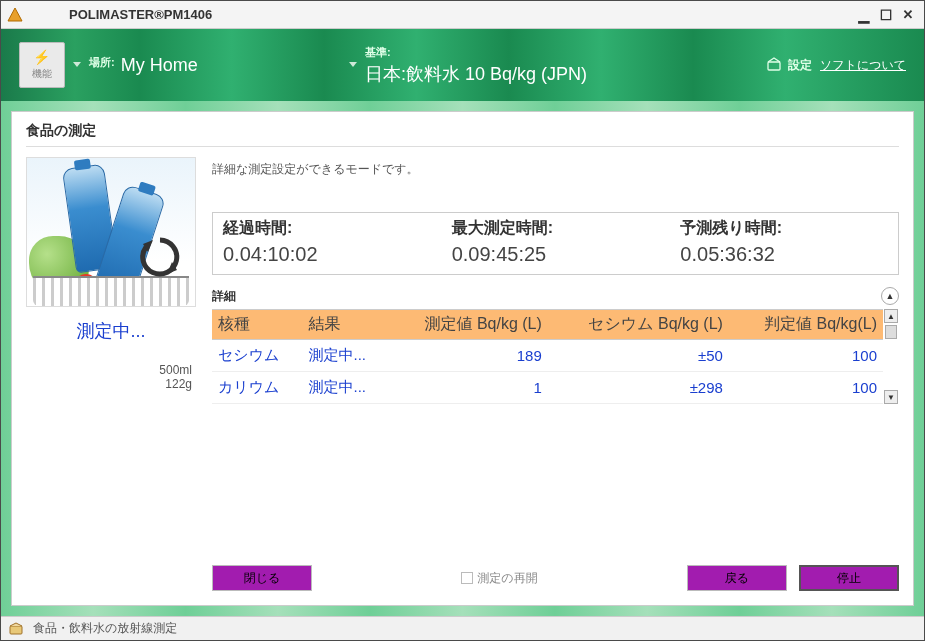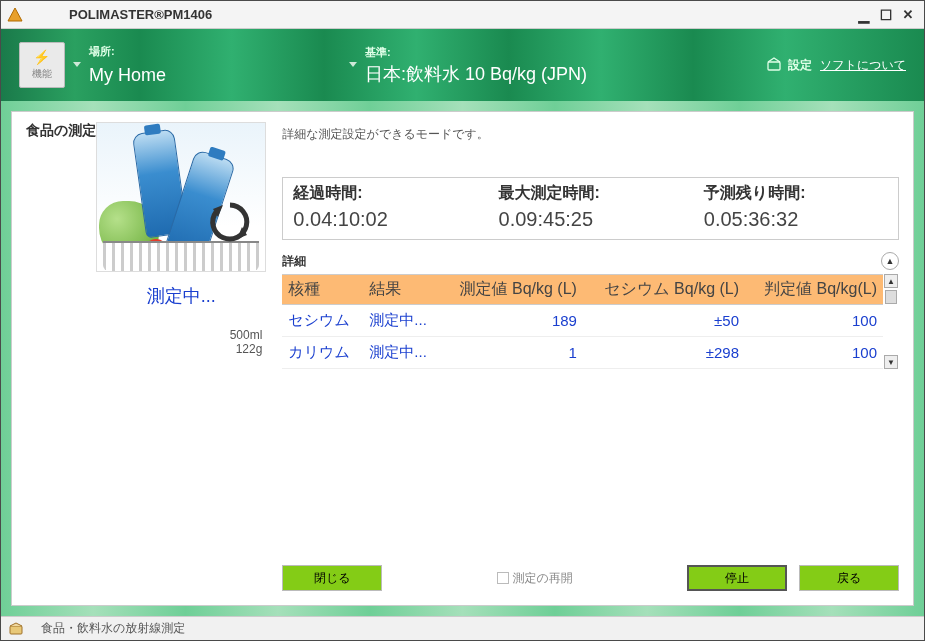--- a/index.html
+++ b/index.html
@@ -18,34 +18,34 @@
     background: linear-gradient(to right,
       #1a7a4a 0%, #2aa060 8%, #1a8a50 15%, #30b070 25%, #1a8a50 35%,
       #30b070 45%, #1a8a50 55%, #30b070 65%, #1a8a50 75%, #30b070 85%, #1a8a50 100%);
     display: flex; align-items: center; padding: 0 18px; position: relative;
   }
   .green-label { font-size: 11px; color: #e0ffe8; font-weight: bold; }
   .green-value { font-size: 18px; color: #fff; }
   .func-btn { width: 46px; height: 46px; background: #eaeaea; border: 1px solid #bbb; border-radius: 2px; display: flex; flex-direction: column; align-items: center; justify-content: center; font-size: 10px; color: #888; margin-right: 8px; }
   .func-btn .bolt { font-size: 14px; color: #bbb; margin-bottom: 2px; }
   .dropdown-ind { width:0; height:0; border-left: 4px solid transparent; border-right: 4px solid transparent; border-top: 5px solid #cfe8d8; display:inline-block; margin: 0 8px 2px 0; }
-  .location-group { display:flex; flex-direction:column; gap:6px; margin-right: 40px; min-width: 220px;}
+  .location-group { display:flex; flex-direction:row; gap:6px; margin-right: 40px; min-width: 220px;}
   .standard-group { display:flex; flex-direction:column; gap:2px; min-width: 280px;}
   .green-right { margin-left: auto; display:flex; align-items:center; gap: 8px; }
   .settings-group { display:flex; align-items:center; gap:6px; color:#e0ffe8; font-weight:bold; font-size:12px;}
   .gear-ico { width:16px; height:16px; display:inline-block; }
   .about-link { color: #fff; text-decoration: underline; font-size: 12px; }
 
   .work-area {
     flex: 1; padding: 10px; display:flex; flex-direction:column;
     background: linear-gradient(to right,
       #6fcf97 0%, #a5e0ba 10%, #6fcf97 20%, #a5e0ba 30%, #6fcf97 40%,
       #a5e0ba 50%, #6fcf97 60%, #a5e0ba 70%, #6fcf97 80%, #a5e0ba 90%, #6fcf97 100%);
   }
-  .panel { background:#fff; flex:1; border:1px solid #ccc; padding: 10px 14px 14px 14px; display:flex; flex-direction:row; }
+  .panel { background:#fff; flex:1; border:1px solid #ccc; padding: 10px 14px 14px 14px; display:flex; flex-direction:column; }
   .panel-title { font-size: 14px; font-weight: bold; color:#333; margin-bottom: 6px; }
   .hr { border:0; border-top:1px solid #ddd; margin: 0 0 10px 0; }
 
   .content { display:flex; gap: 16px; flex:1; }
   .left-col { width: 170px; display:flex; flex-direction:column; align-items:center; }
   .sample-img { width: 170px; height: 150px; border:1px solid #ddd; position:relative; overflow:hidden; background: linear-gradient(to bottom, #eaf4fb 0%, #ffffff 70%); }
   .bottle { position:absolute; width:42px; height:105px; border-radius: 10px 10px 6px 6px; background: linear-gradient(to bottom, #bcdcf2 0%, #3a8dcf 40%, #1f6bb0 100%); border:1px solid #2a6aa6; }
   .bottle.b1 { left: 42px; top: 8px; transform: rotate(-8deg); }
   .bottle.b2 { left: 82px; top: 30px; transform: rotate(18deg); }
   .cap { position:absolute; top:-8px; left:50%; transform:translateX(-50%); width:16px; height:10px; background:#2f7cc0; border-radius:2px; }
@@ -74,27 +74,27 @@
   .detail-table { width:100%; border-collapse: collapse; margin-top:4px;}
   .detail-table th { text-align:left; font-size:16px; font-weight:normal; color:#444; padding: 4px 6px; border-top:1px solid #ccc; border-bottom:1px solid #ccc; background:#fdba74;}
   .detail-table th.num, .detail-table td.num { text-align:right; }
   .detail-table td { padding: 6px 6px; font-size:15px; color:#1a3fcf; border-bottom: 1px solid #eee;}
   .detail-scroll { width: 16px; display:flex; flex-direction:column; align-items:center; margin-top: 4px;}
   .scroll-arrow { width:14px; height:14px; border:1px solid #aaa; background:#eee; display:flex; align-items:center; justify-content:center; font-size:8px; color:#333; }
   .scroll-thumb { width:12px; height:14px; background:#ddd; border:1px solid #aaa; margin-top:2px; }
   .scroll-track { flex:1; width:14px; }
 
   .footer-btns { margin-top:auto; display:flex; align-items:center; gap: 12px; padding-top: 14px;}
-  .btn { min-width: 100px; height: 26px; border:1px solid #bbb; background:#84cc16; font-size:12px; display:flex; align-items:center; justify-content:center; }
+  .btn { min-width: 100px; height: 26px; border:1px solid #bbb; background:#a21caf; font-size:12px; display:flex; align-items:center; justify-content:center; }
   .btn.primary { border:2px solid #555; font-weight: normal; }
   .chk-group { display:flex; align-items:center; gap:4px; color:#888; font-size:12px; }
   .chk { width:12px; height:12px; border:1px solid #bbb; background:#fff; display:inline-block;}
   .spacer { flex:1; }
 
-  .statusbar { height: 24px; background:#f1f1f1; border-top:1px solid #ccc; display:flex; align-items:center; padding: 0 8px; font-size:12px; color:#555; gap:18px;}
+  .statusbar { height: 24px; background:#f1f1f1; border-top:1px solid #ccc; display:flex; align-items:center; padding: 0 8px; font-size:12px; color:#555; gap:10px;}
   .status-ico { width:14px; height:14px; }
 </style>
 </head>
 <body>
 
 <div class="window">
 
   <div class="titlebar">
     <span class="logo">
       <svg viewBox="0 0 16 16" width="16" height="16">
@@ -236,22 +236,22 @@
           </div>
 
           <div class="footer-btns">
             <div class="btn">閉じる</div>
             <div class="spacer"></div>
             <label class="chk-group">
               <span class="chk"></span>
               <span>測定の再開</span>
             </label>
             <div class="spacer"></div>
+            <div class="btn">戻る</div>
             <div class="btn primary">停止</div>
-            <div class="btn">戻る</div>
           </div>
 
         </div>
       </div>
     </div>
   </div>
 
   <div class="statusbar">
     <span class="status-ico">
       <svg viewBox="0 0 14 14" width="14" height="14">

